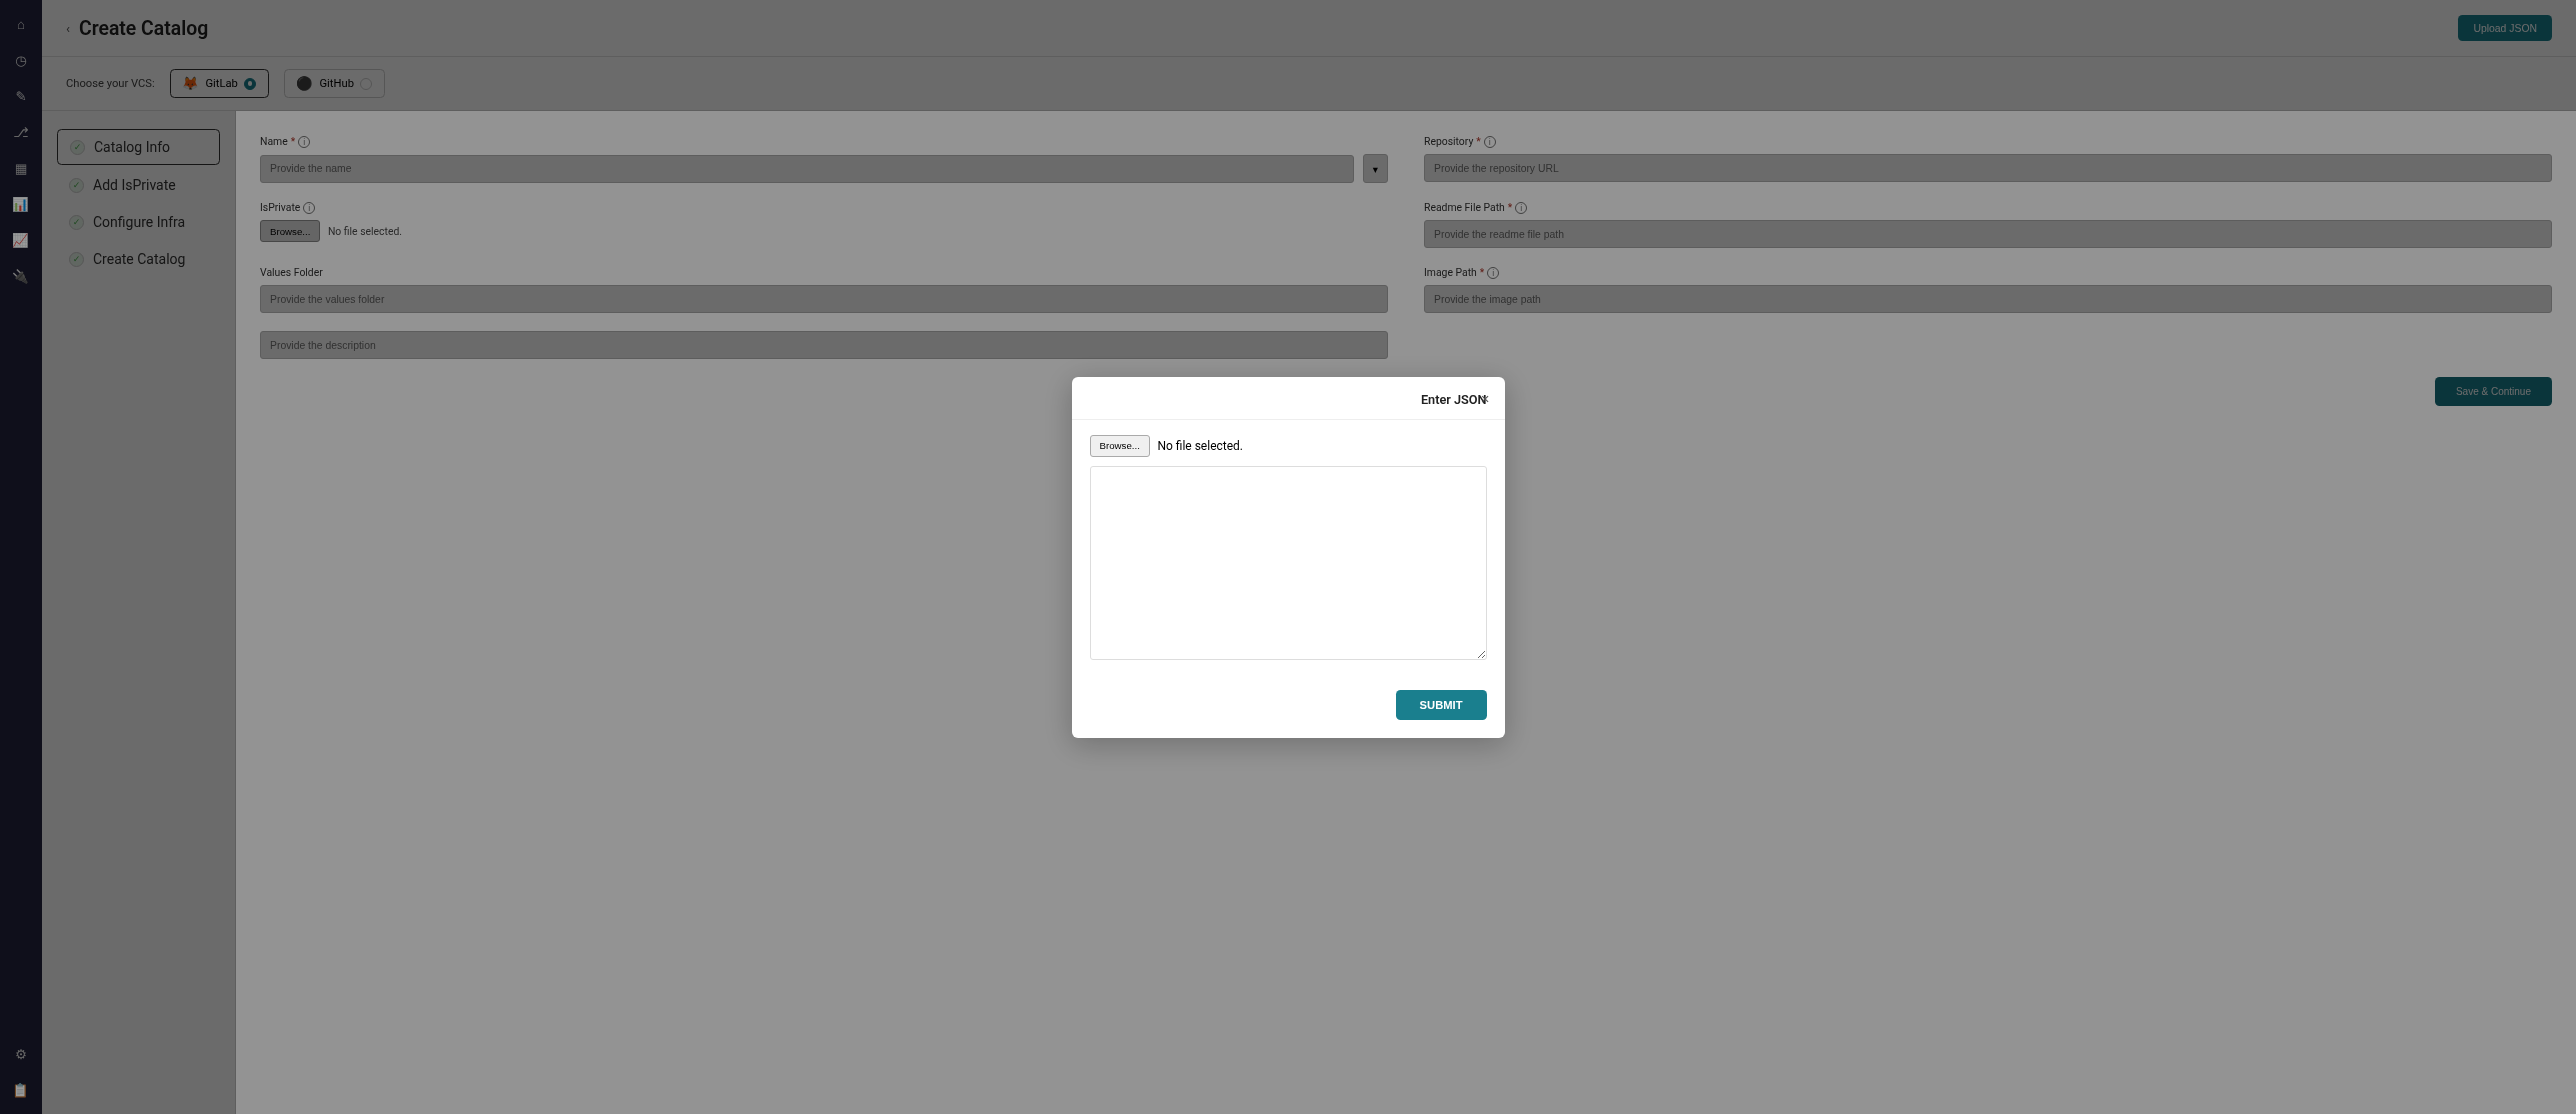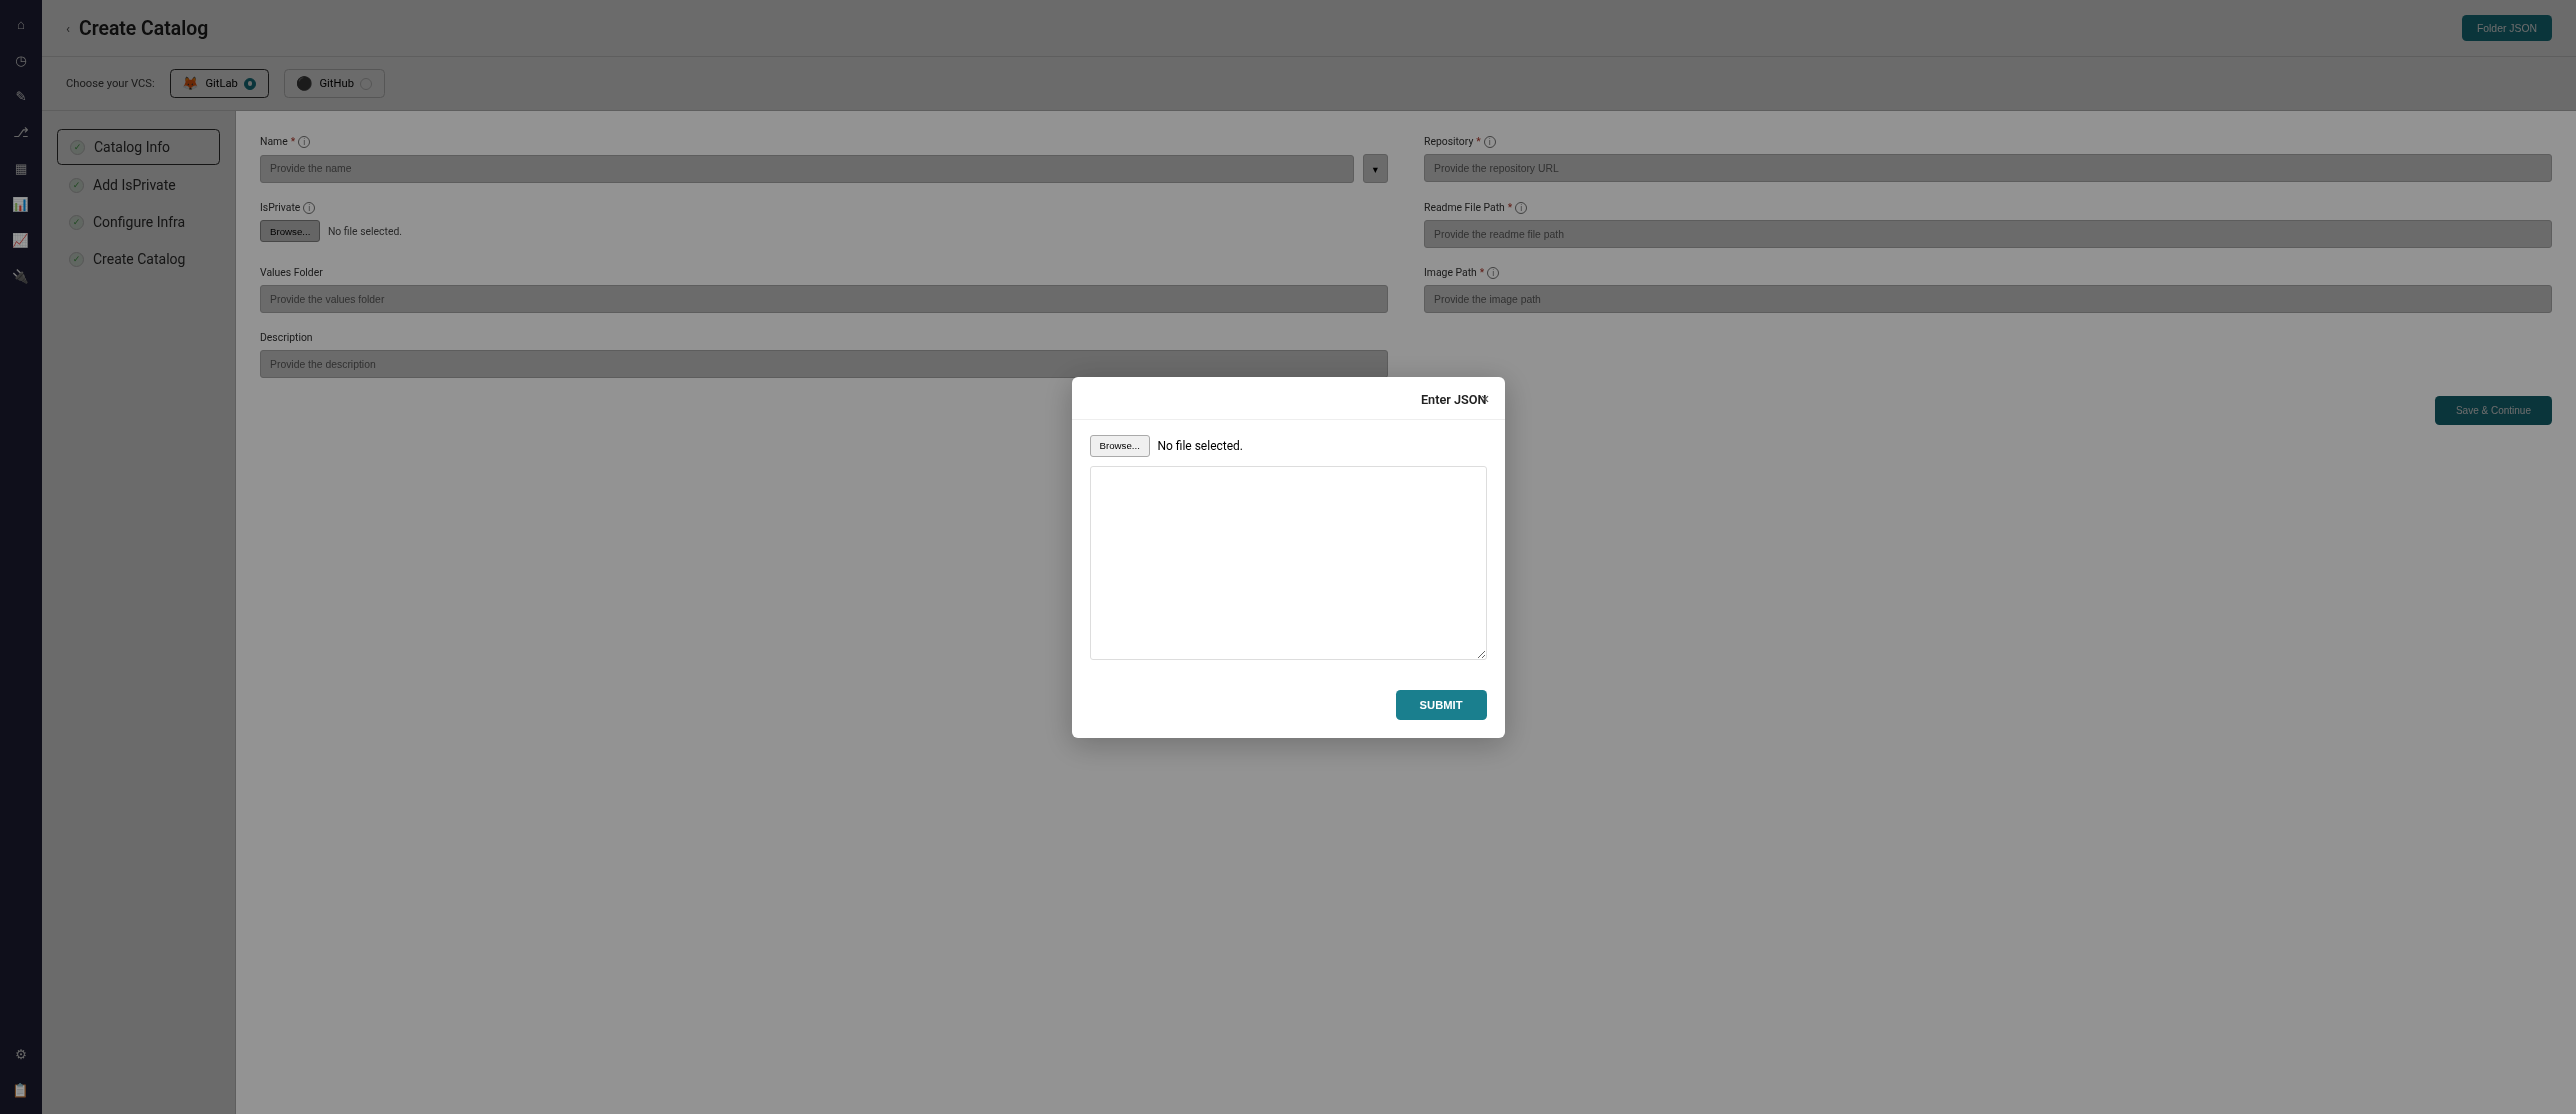--- a/index.html
+++ b/index.html
@@ -320,21 +320,21 @@
   <div class="sidebar-icon">⚙</div>
   <div class="sidebar-icon">📋</div>
 </nav>
 
 <div class="main">
 
   <div class="header">
     <span class="back-btn">‹</span>
     <h1 class="page-title">Create Catalog</h1>
     <div class="header-spacer"></div>
-    <button class="upload-json-btn">Folder JSON</button>
+    <button class="upload-json-btn">Upload JSON</button>
   </div>
 
   <div class="vcs-row">
     <span class="vcs-label">Choose your VCS:</span>
     <div class="vcs-option selected">
       <span style="color:#e24329; font-size:13.4px;">🦊</span>
       <span>GitLab</span>
       <div class="vcs-radio selected"></div>
     </div>
     <div class="vcs-option">
@@ -418,23 +418,20 @@
       <div class="form-group">
         <label class="form-label">
           <span>Image Path</span>
             <span class="required">*</span>
           <span class="info-icon">i</span>
         </label>
         <input class="form-input" placeholder="Provide the image path" style="">
       </div>
 
       <div class="form-group">
-        <label class="form-label">
-          <span>Description</span>
-        </label>
         <input class="form-input" placeholder="Provide the description" style="">
       </div>
 
       <div class="save-btn">
         <button class="save-continue-btn">Save &amp; Continue</button>
       </div>
     </div>
   </div>
 </div>
 

